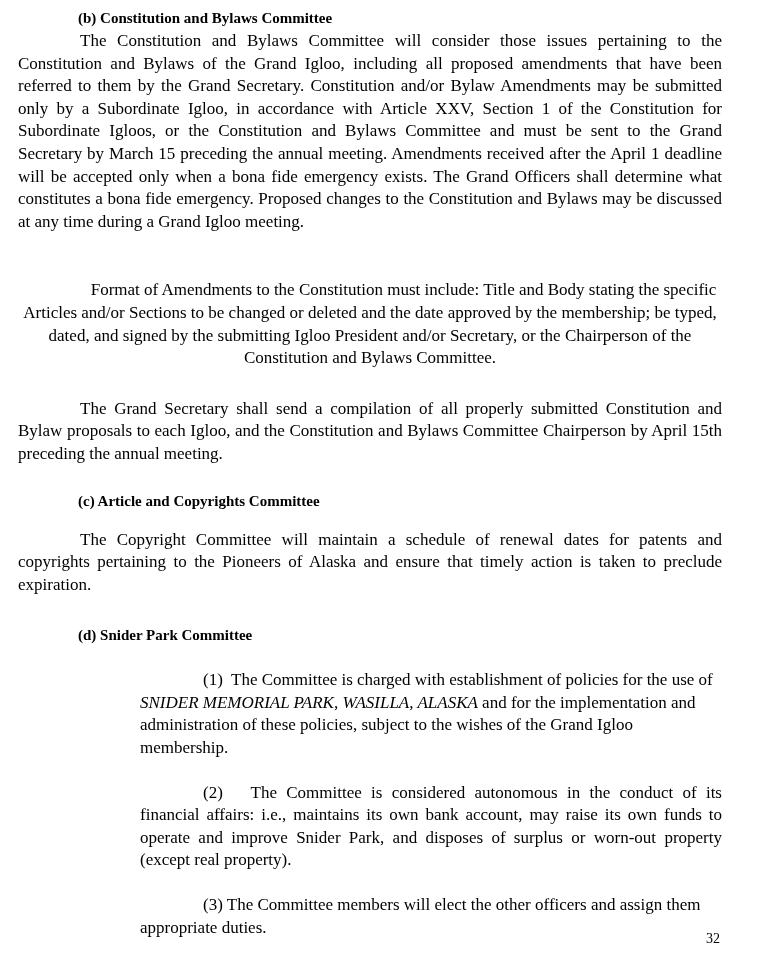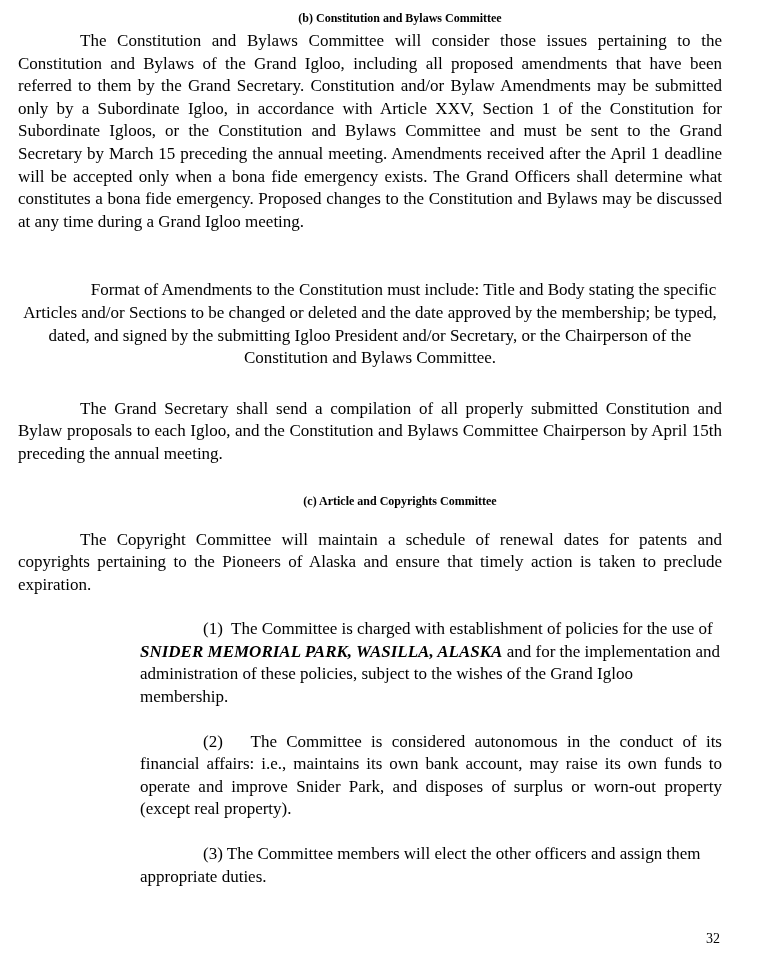--- a/index.html
+++ b/index.html
@@ -16,41 +16,40 @@
     color: #000000;
     font-family: "Liberation Serif", serif;
     font-size: 17px;
     line-height: 22.6px;
     padding: 7px 44px 0 18px;
     overflow: hidden;
   }
   .heading {
     margin: 0;
     padding-left: 60px;
-    font-size: 12px;
+    font-size: 15px;
     font-weight: 700;
     line-height: 23px;
-    text-align: center;
   }
   .para {
     margin: 0;
     text-indent: 62px;
   }
   .para.first-indent-lg { text-indent: 67px; text-align: center; }
   .justify { text-align: justify; }
   .left    { text-align: left; }
   .gap-xl { margin-top: 46px; }
   .gap-lg { margin-top: 28px; }
   .gap-md { margin-top: 24px; }
   .gap-sm { margin-top: 16px; }
   .list-item {
     margin: 22px 0 0 122px;
     text-indent: 63px;
   }
-  .italic-run { font-style: italic; font-weight: bold; }
+  .italic-run { font-style: italic; }
   .page-number {
     position: absolute;
     right: 46px;
     bottom: 8px;
     font-size: 14px;
     line-height: 16px;
   }
 </style>
 </head>
 <body>
@@ -62,20 +61,21 @@
   <p class="para justify">The Constitution and Bylaws Committee will consider those issues pertaining to the Constitution and Bylaws of the Grand Igloo, including all proposed amendments that have been referred to them by the Grand Secretary. Constitution and/or Bylaw Amendments may be submitted only by a Subordinate Igloo, in accordance with Article XXV, Section 1 of the Constitution for Subordinate Igloos, or the Constitution and Bylaws Committee and must be sent to the Grand Secretary by March 15 preceding the annual meeting. Amendments received after the April 1 deadline will be accepted only when a bona fide emergency exists. The Grand Officers shall determine what constitutes a bona fide emergency. Proposed changes to the Constitution and Bylaws may be discussed at any time during a Grand Igloo meeting.</p>
 
   <p class="para left first-indent-lg gap-xl">Format of Amendments to the Constitution must include: Title and Body stating the specific Articles and/or Sections to be changed or deleted and the date approved by the membership; be typed, dated, and signed by the submitting Igloo President and/or Secretary, or the Chairperson of the Constitution and Bylaws Committee.</p>
 
   <p class="para justify gap-lg">The Grand Secretary shall send a compilation of all properly submitted Constitution and Bylaw proposals to each Igloo, and the Constitution and Bylaws Committee Chairperson by April 15th preceding the annual meeting.</p>
 
   <h3 class="heading gap-md">(c) Article and Copyrights Committee</h3>
 
   <p class="para justify gap-sm">The Copyright Committee will maintain a schedule of renewal dates for patents and copyrights pertaining to the Pioneers of Alaska and ensure that timely action is taken to preclude expiration.</p>
 
+  <h3 class="heading gap-lg">(d) Snider Park Committee</h3>
 
   <p class="list-item left"><span>(1)&nbsp; The Committee is charged with establishment of policies for the use of </span><span class="italic-run">SNIDER MEMORIAL PARK, WASILLA, ALASKA</span><span> and for the implementation and administration of these policies, subject to the wishes of the Grand Igloo membership.</span></p>
 
   <p class="list-item justify">(2)&nbsp;&nbsp;&nbsp;The Committee is considered autonomous in the conduct of its financial affairs: i.e., maintains its own bank account, may raise its own funds to operate and improve Snider Park, and disposes of surplus or worn-out property (except real property).</p>
 
   <p class="list-item left">(3) The Committee members will elect the other officers and assign them appropriate duties.</p>
 
   <div class="page-number">32</div>
 
 </div>

